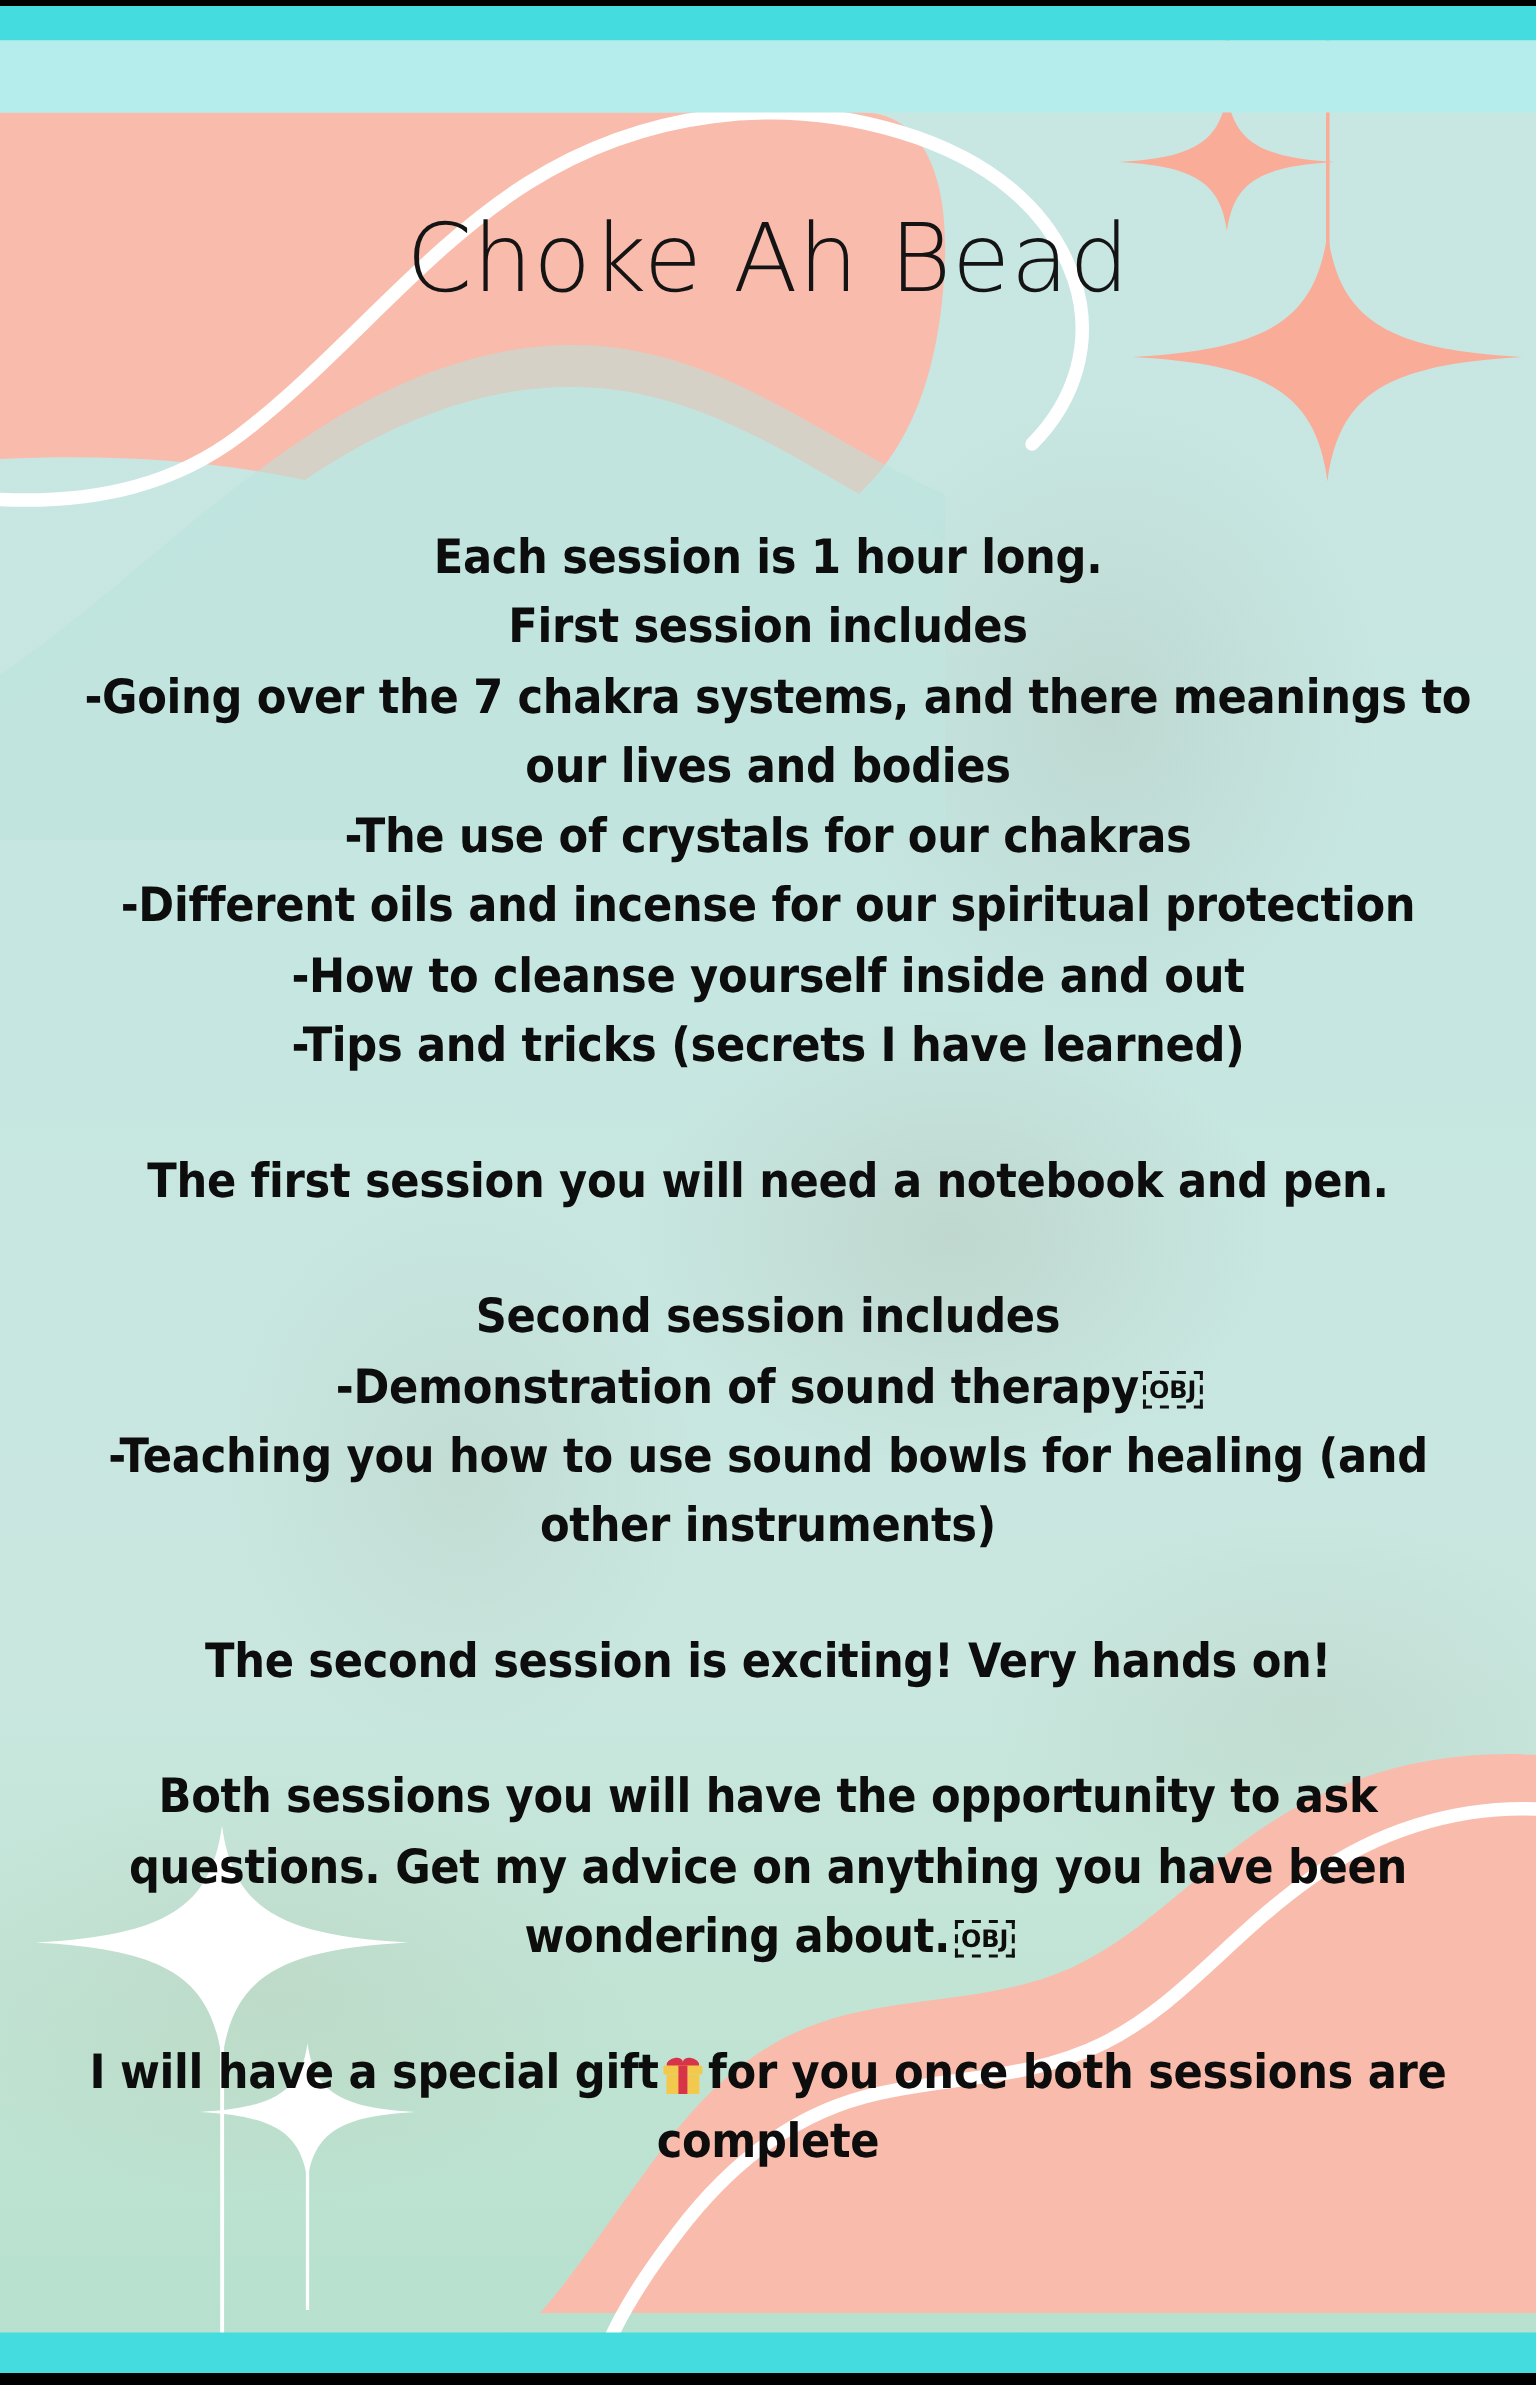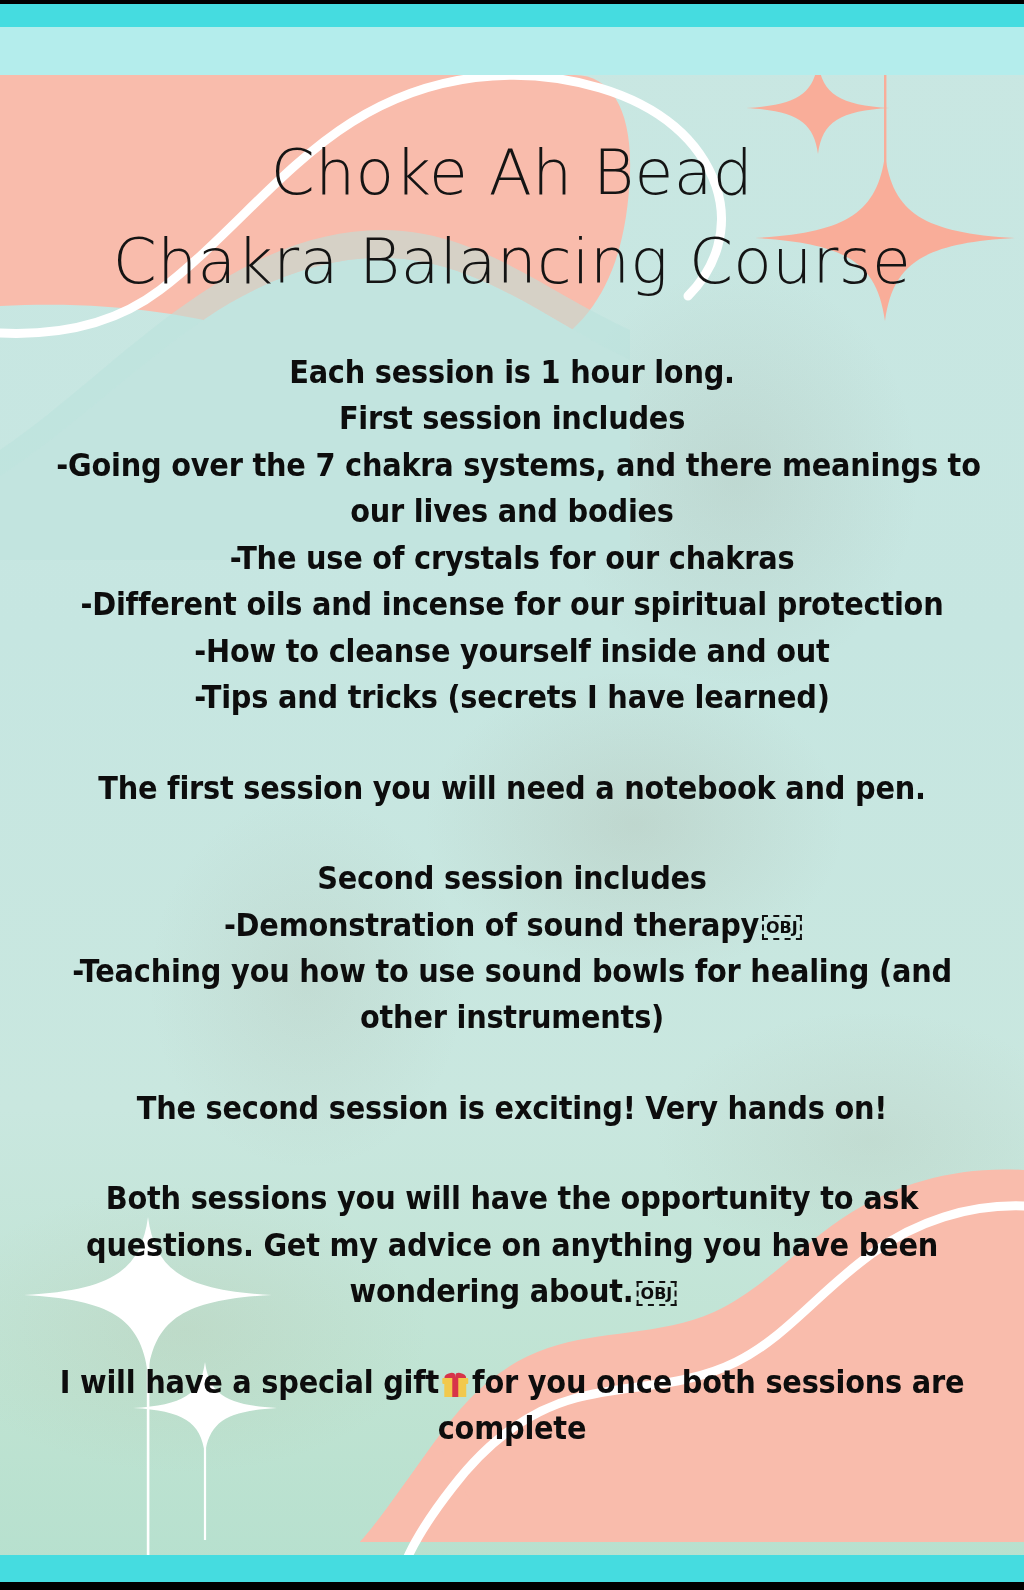--- a/index.html
+++ b/index.html
@@ -176,21 +176,20 @@
   <div class="bar-top-turq"></div>
   <div class="bar-top-pale"></div>
   <div class="bar-bot-turq"></div>
   <div class="bar-top-black"></div>
   <div class="bar-bot-black"></div>
 
   <div class="content">
 
     <div class="title">
       <span class="ln">Choke Ah Bead</span>
-      <span class="ln">Chakra Balancing Course</span>
     </div>
 
     <div class="body-block">
 
       <span class="p">
         <span class="ln">Each session is 1 hour long.</span>
         <span class="ln">First session includes</span>
         <span class="ln">-Going over the 7 chakra systems, and there meanings to</span>
         <span class="ln">our lives and bodies</span>
         <span class="ln">-The use of crystals for our chakras</span>

